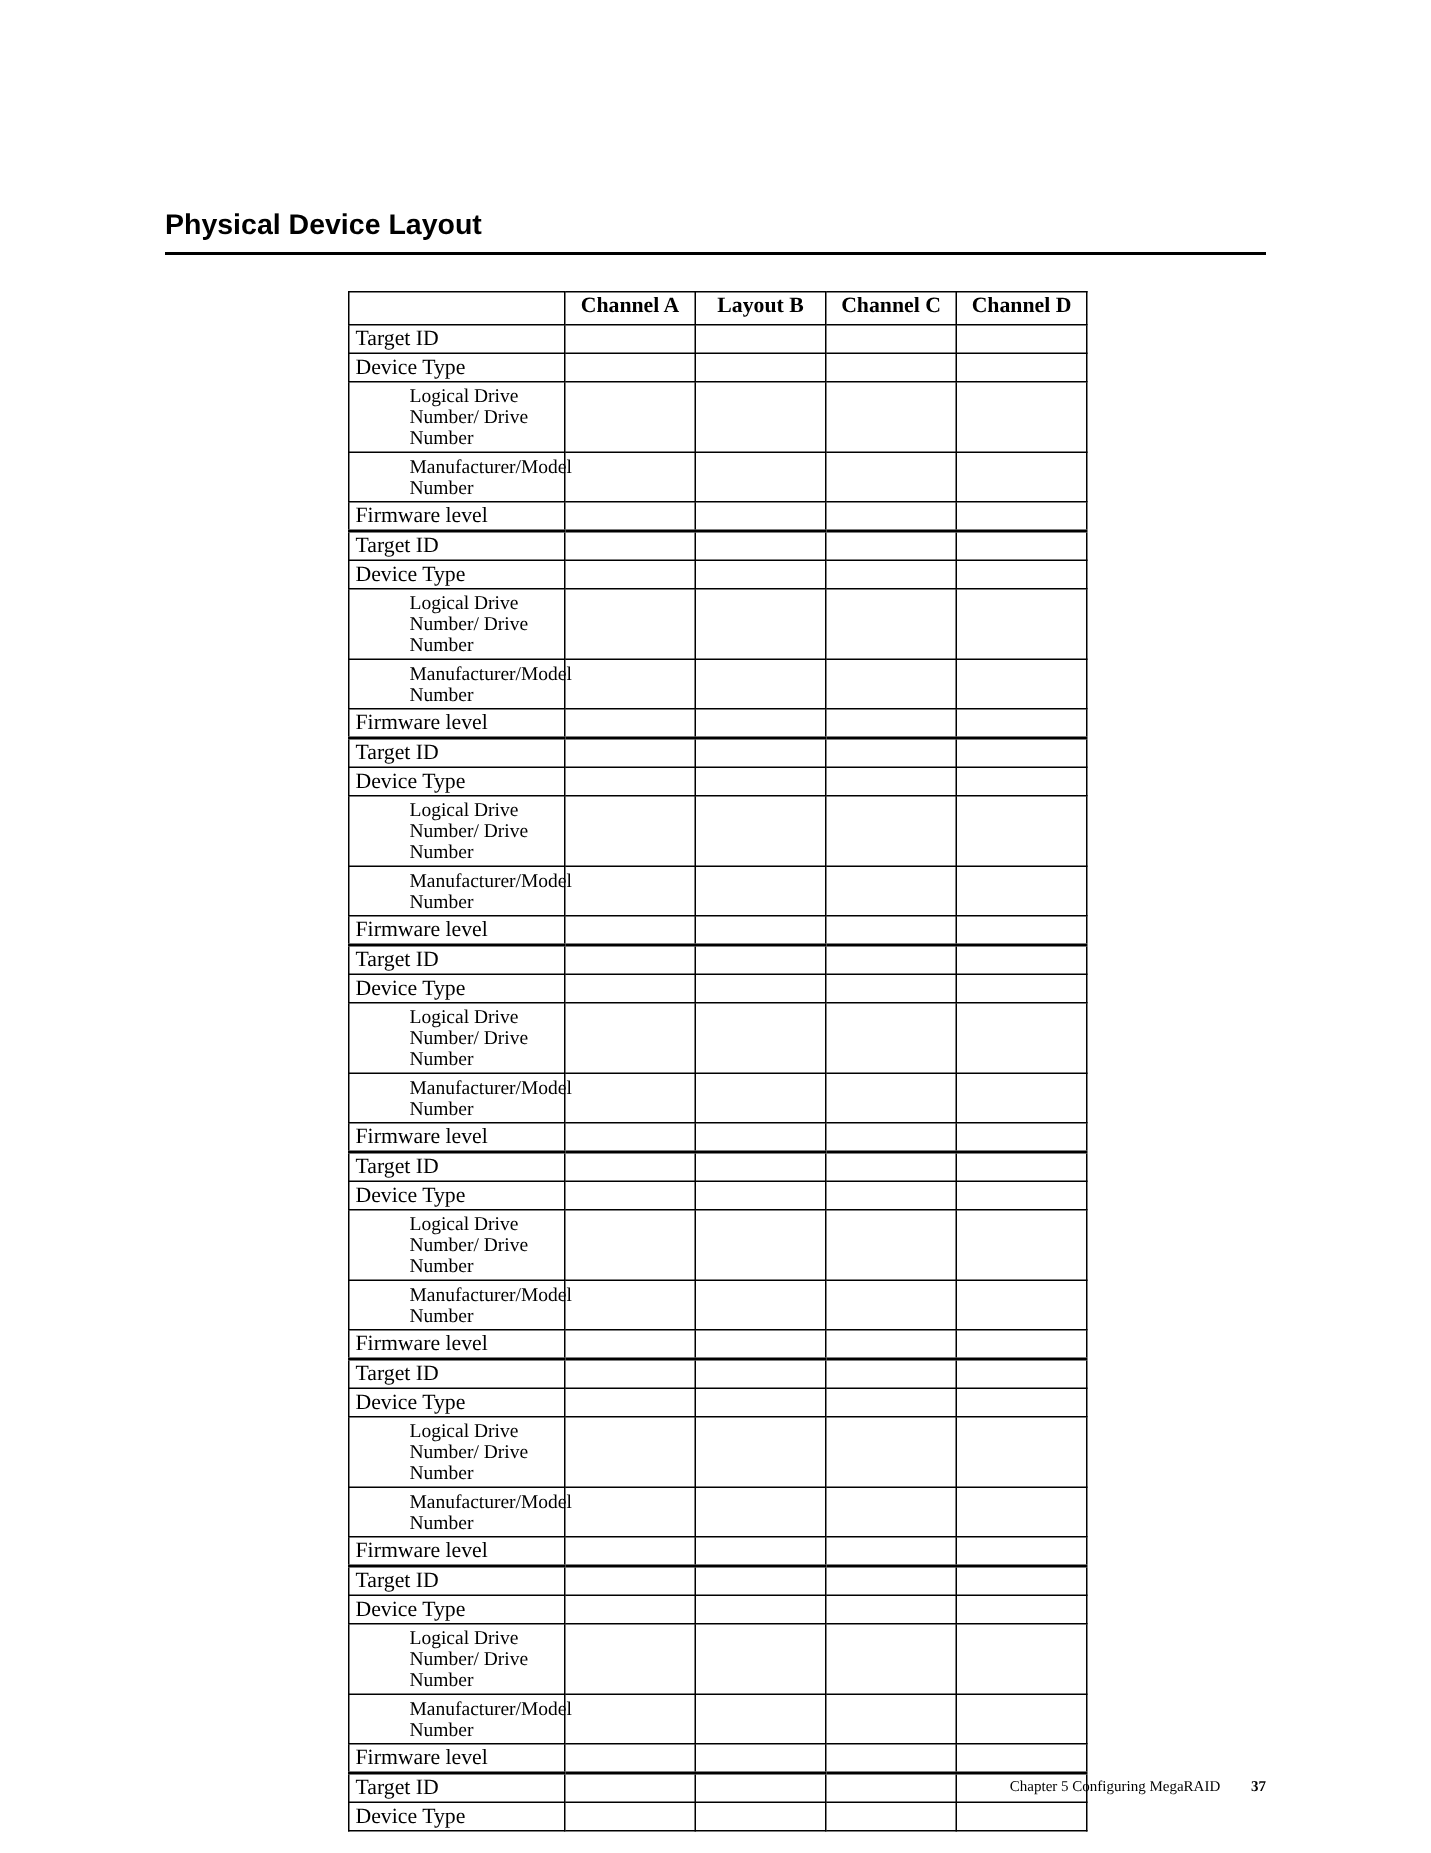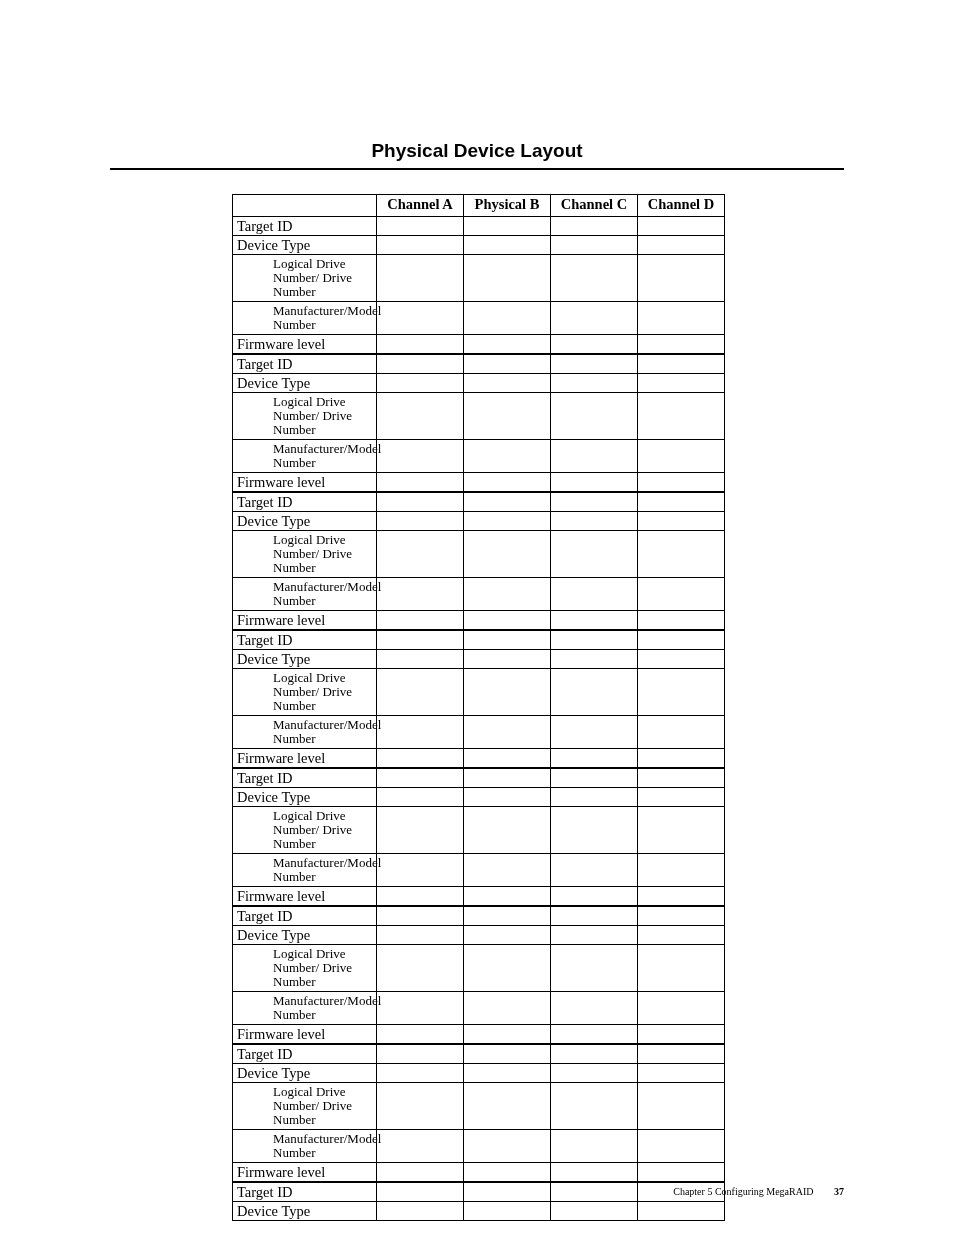--- a/index.html
+++ b/index.html
@@ -13,21 +13,20 @@
     position: relative;
   }
   .page {
     padding: 140px 110px 0 110px;
   }
   .heading {
     font-family: Arial, Helvetica, sans-serif;
     font-weight: bold;
     font-size: 19px;
     margin: 0 0 6px 0;
-    text-align: center;
   }
   .heading-rule {
     border: none;
     border-top: 2px solid #000;
     margin: 0 0 24px 0;
   }
   .tbl-wrap {
     margin-left: 122px;
   }
   table {
@@ -77,21 +76,21 @@
         <col class="c-label">
           <col class="c-ch">
           <col class="c-ch">
           <col class="c-ch">
           <col class="c-ch">
       </colgroup>
       <thead>
         <tr>
           <th class="blank"></th>
           <th>Channel A</th>
-          <th>Physical B</th>
+          <th>Layout B</th>
           <th>Channel C</th>
           <th>Channel D</th>
         </tr>
       </thead>
       <tbody id="tbody">
           <tr>
             <td>Target ID</td>
             <td></td>
             <td></td>
             <td></td>

